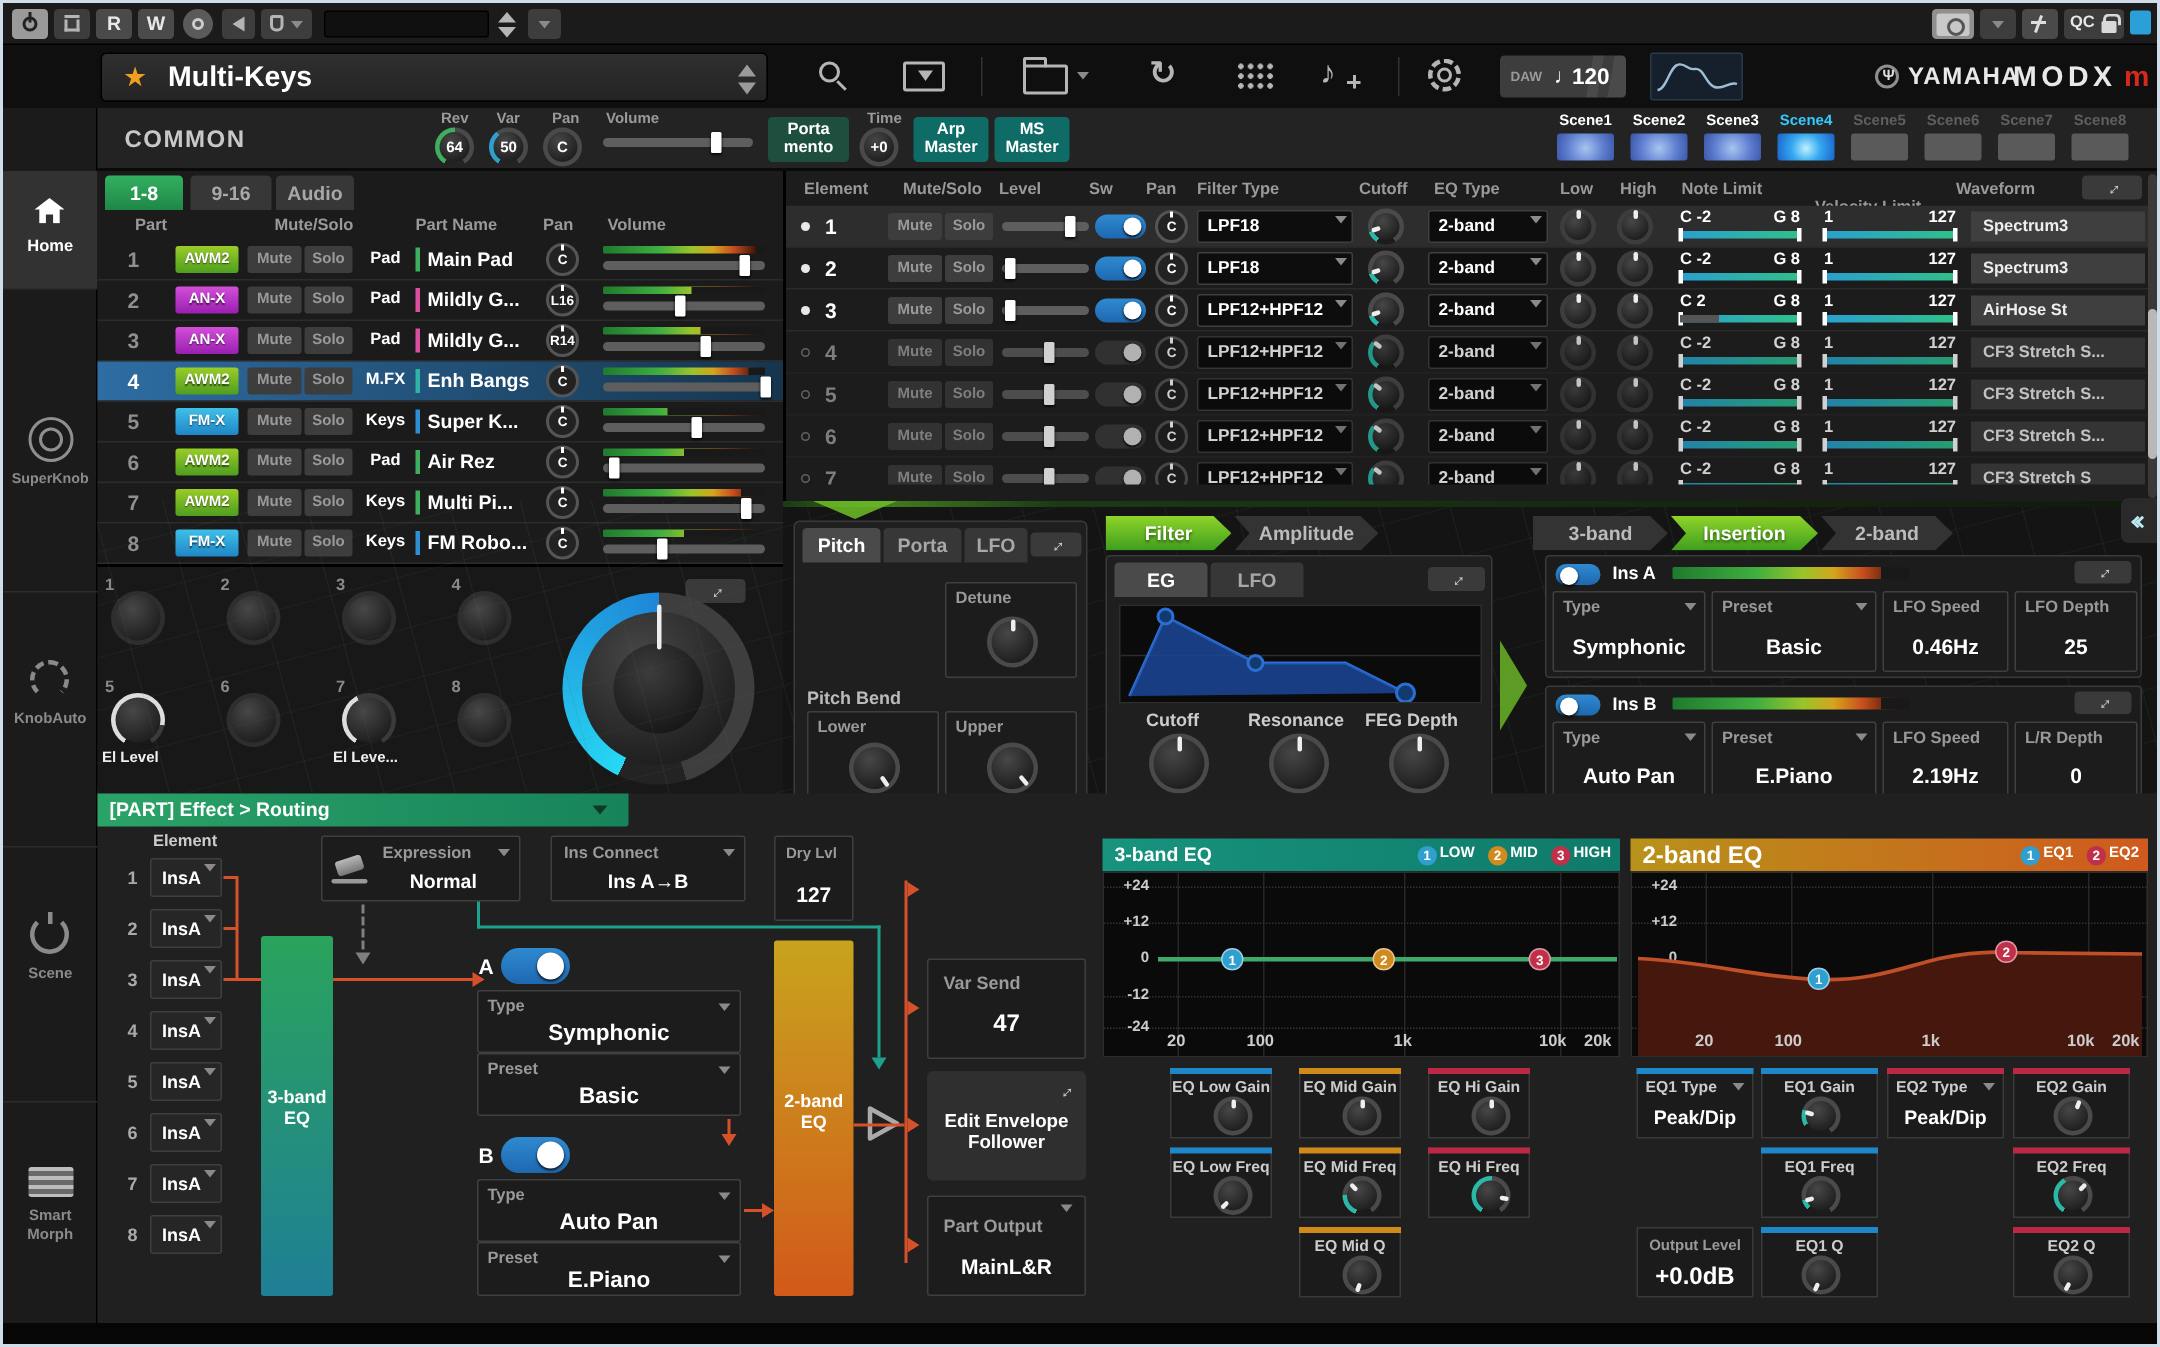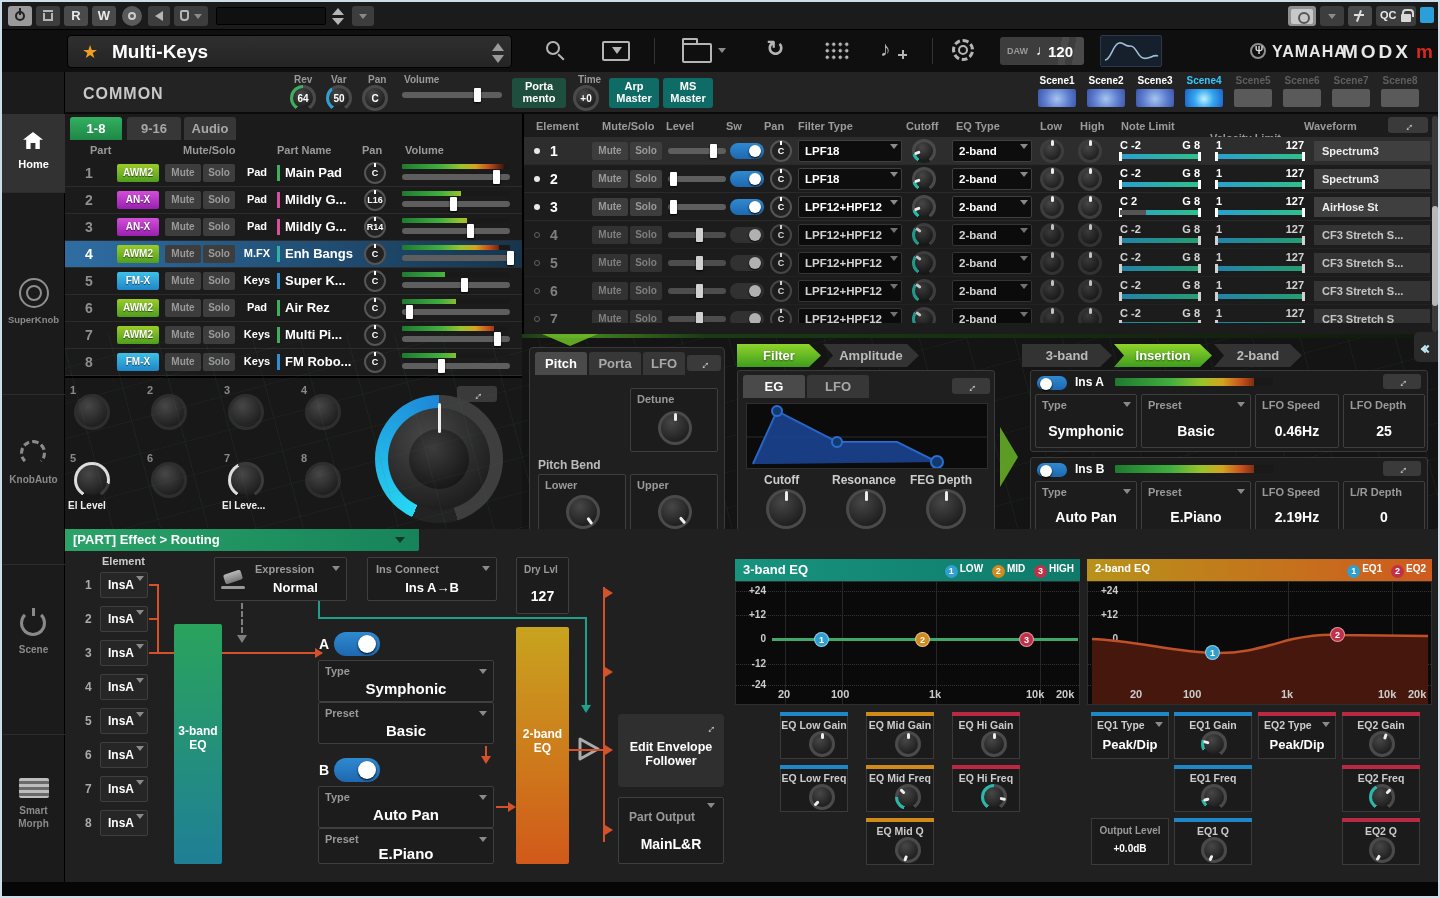--- a/index.html
+++ b/index.html
@@ -976,20 +976,24 @@
     <svg class="abs" width="28" height="28" style="left:510px;top:206px">
         <path d="M5,4 L23,14 L5,24 Z" fill="none" stroke="#aaa" stroke-width="3" stroke-linejoin="round"></path>
       </svg>
     <div class="ln" style="left:504px;top:220px;width:34px;height:2px"></div>
     <div class="ln" style="left:538px;top:58px;width:2px;height:255px"></div>
     <div class="ahr" style="left:540px;top:59px"></div>
     <div class="ahr" style="left:540px;top:138px"></div>
     <div class="ahr" style="left:540px;top:216px"></div>
     <div class="ahr" style="left:540px;top:296px"></div>
 
+    <div class="fbox" style="left:553px;top:110px;width:106px;height:67px">
+      <span class="abs lbl" style="left:10px;top:8px;font-size:12px">Var Send</span>
+      <span class="field-val" style="top:34px;font-size:16px">47</span>
+    </div>
     <div class="abs" style="left:553px;top:185px;width:106px;height:73px;background:#2f2f2f;border-radius:4px;text-align:center">
       <span class="abs" style="right:8px;top:4px"><span class="xp">↔</span></span>
       <div class="b" style="margin-top:26px;font-size:12.5px;color:#fff">Edit Envelope</div>
       <div class="b" style="font-size:12.5px;color:#fff">Follower</div>
     </div>
     <div class="fbox" style="left:553px;top:268px;width:106px;height:67px">
       <span class="dtri sm" style="right:8px;top:5px"></span>
       <span class="abs lbl" style="left:10px;top:12px;font-size:12px">Part Output</span>
       <span class="field-val" style="top:38px;font-size:14px">MainL&amp;R</span>
     </div>
@@ -1066,21 +1070,21 @@
         <div class="kn" style="left:28px;top:18px;width:26px;height:26px;--rot:100deg;--arc:conic-gradient(from 212deg,#2bb8a8 0 150deg,#4a4a4a 150deg 296deg,#1b1b1b 296deg)"></div>
       </div>
     <div class="eqcell" style="left:801px;top:289px">
         <div class="bar bar-o"></div>
         <div class="t">EQ Mid Q</div>
         <div class="kn" style="left:28px;top:18px;width:26px;height:26px;--rot:-160deg"></div>
       </div>
 
     <div class="abs" style="left:1022px;top:30px;width:345px;height:146px">
       <div class="abs" style="left:0;top:0;right:0;height:22px;background:linear-gradient(90deg,#b8921a,#cf5a1e)">
-        <span class="abs b" style="left:8px;top:3px;font-size:11px;color:#fff">2-band EQ</span>
+        <span class="abs b" style="left:8px;top:3px;font-size:16px;color:#fff">2-band EQ</span>
         <span class="abs" style="right:6px;top:4px;font-size:10px;font-weight:bold;color:#fff">
           <span class="legend-n mk1">1</span><span>EQ1</span>
           <span class="legend-n mk3">2</span><span>EQ2</span>
         </span>
       </div>
       <div class="plot" style="left:0;top:22px;width:345px;height:124px">
         <div class="gridv" style="left:49px"></div>
           <div class="gridv" style="left:106px"></div>
           <div class="gridv" style="left:200px"></div>
           <div class="gridv" style="left:304px"></div>
@@ -1138,21 +1142,21 @@
         <div class="t">EQ1 Freq</div>
         <div class="kn" style="left:26px;top:18px;width:26px;height:26px;--rot:-105deg;--arc:conic-gradient(from 225deg,#2bb8a8 0 30deg,#4a4a4a 30deg 283deg,#1b1b1b 283deg)"></div>
       </div>
     <div class="eqcell" style="left:1277px;top:236px;width:78px">
         <div class="bar bar-r"></div>
         <div class="t">EQ2 Freq</div>
         <div class="kn" style="left:26px;top:18px;width:26px;height:26px;--rot:45deg;--arc:conic-gradient(from 212deg,#2bb8a8 0 120deg,#4a4a4a 120deg 296deg,#1b1b1b 296deg)"></div>
       </div>
     <div class="eqcell" style="left:1026px;top:289px;width:78px">
       <div class="t" style="color:#999;font-size:10px">Output Level</div>
-      <span class="field-val" style="top:24px;font-size:10px">+0.0dB</span>
+      <span class="field-val" style="top:24px;font-size:16px">+0.0dB</span>
       </div>
     <div class="eqcell" style="left:1109px;top:289px;width:78px">
         <div class="bar bar-b"></div>
         <div class="t">EQ1 Q</div>
         <div class="kn" style="left:26px;top:18px;width:26px;height:26px;--rot:-155deg"></div>
       </div>
     <div class="eqcell" style="left:1277px;top:289px;width:78px">
         <div class="bar bar-r"></div>
         <div class="t">EQ2 Q</div>
         <div class="kn" style="left:26px;top:18px;width:26px;height:26px;--rot:-150deg"></div>

